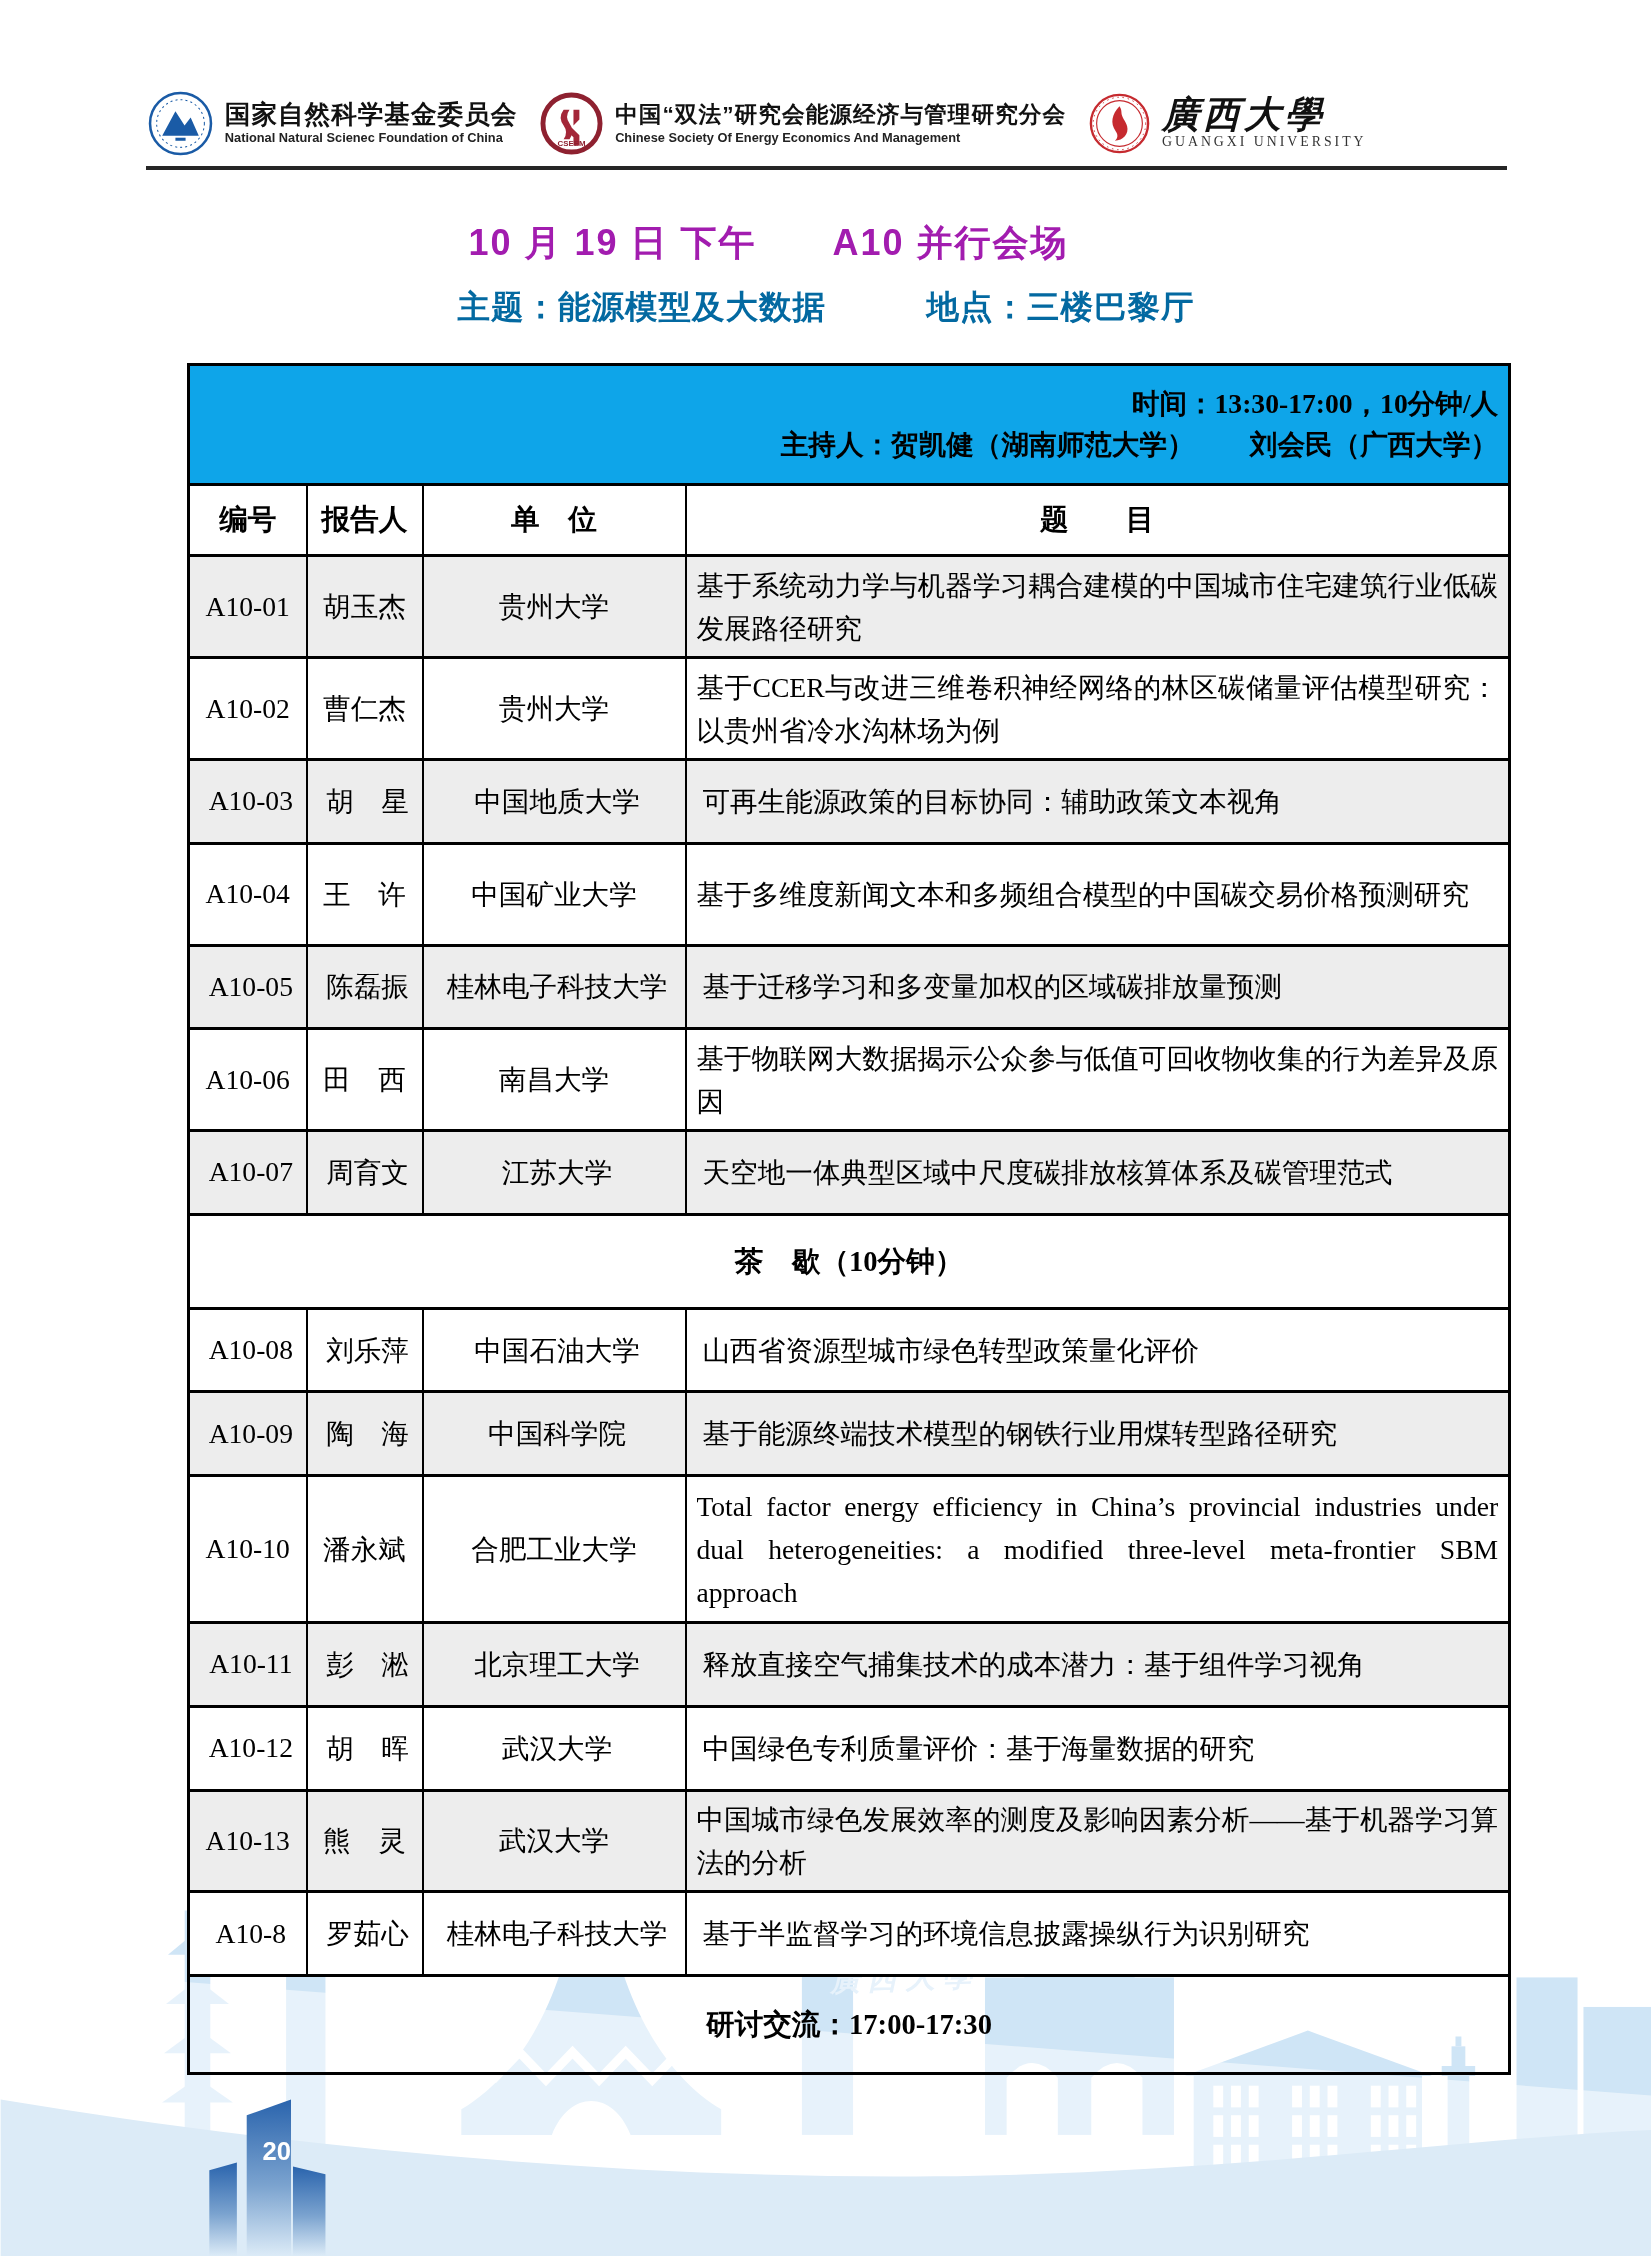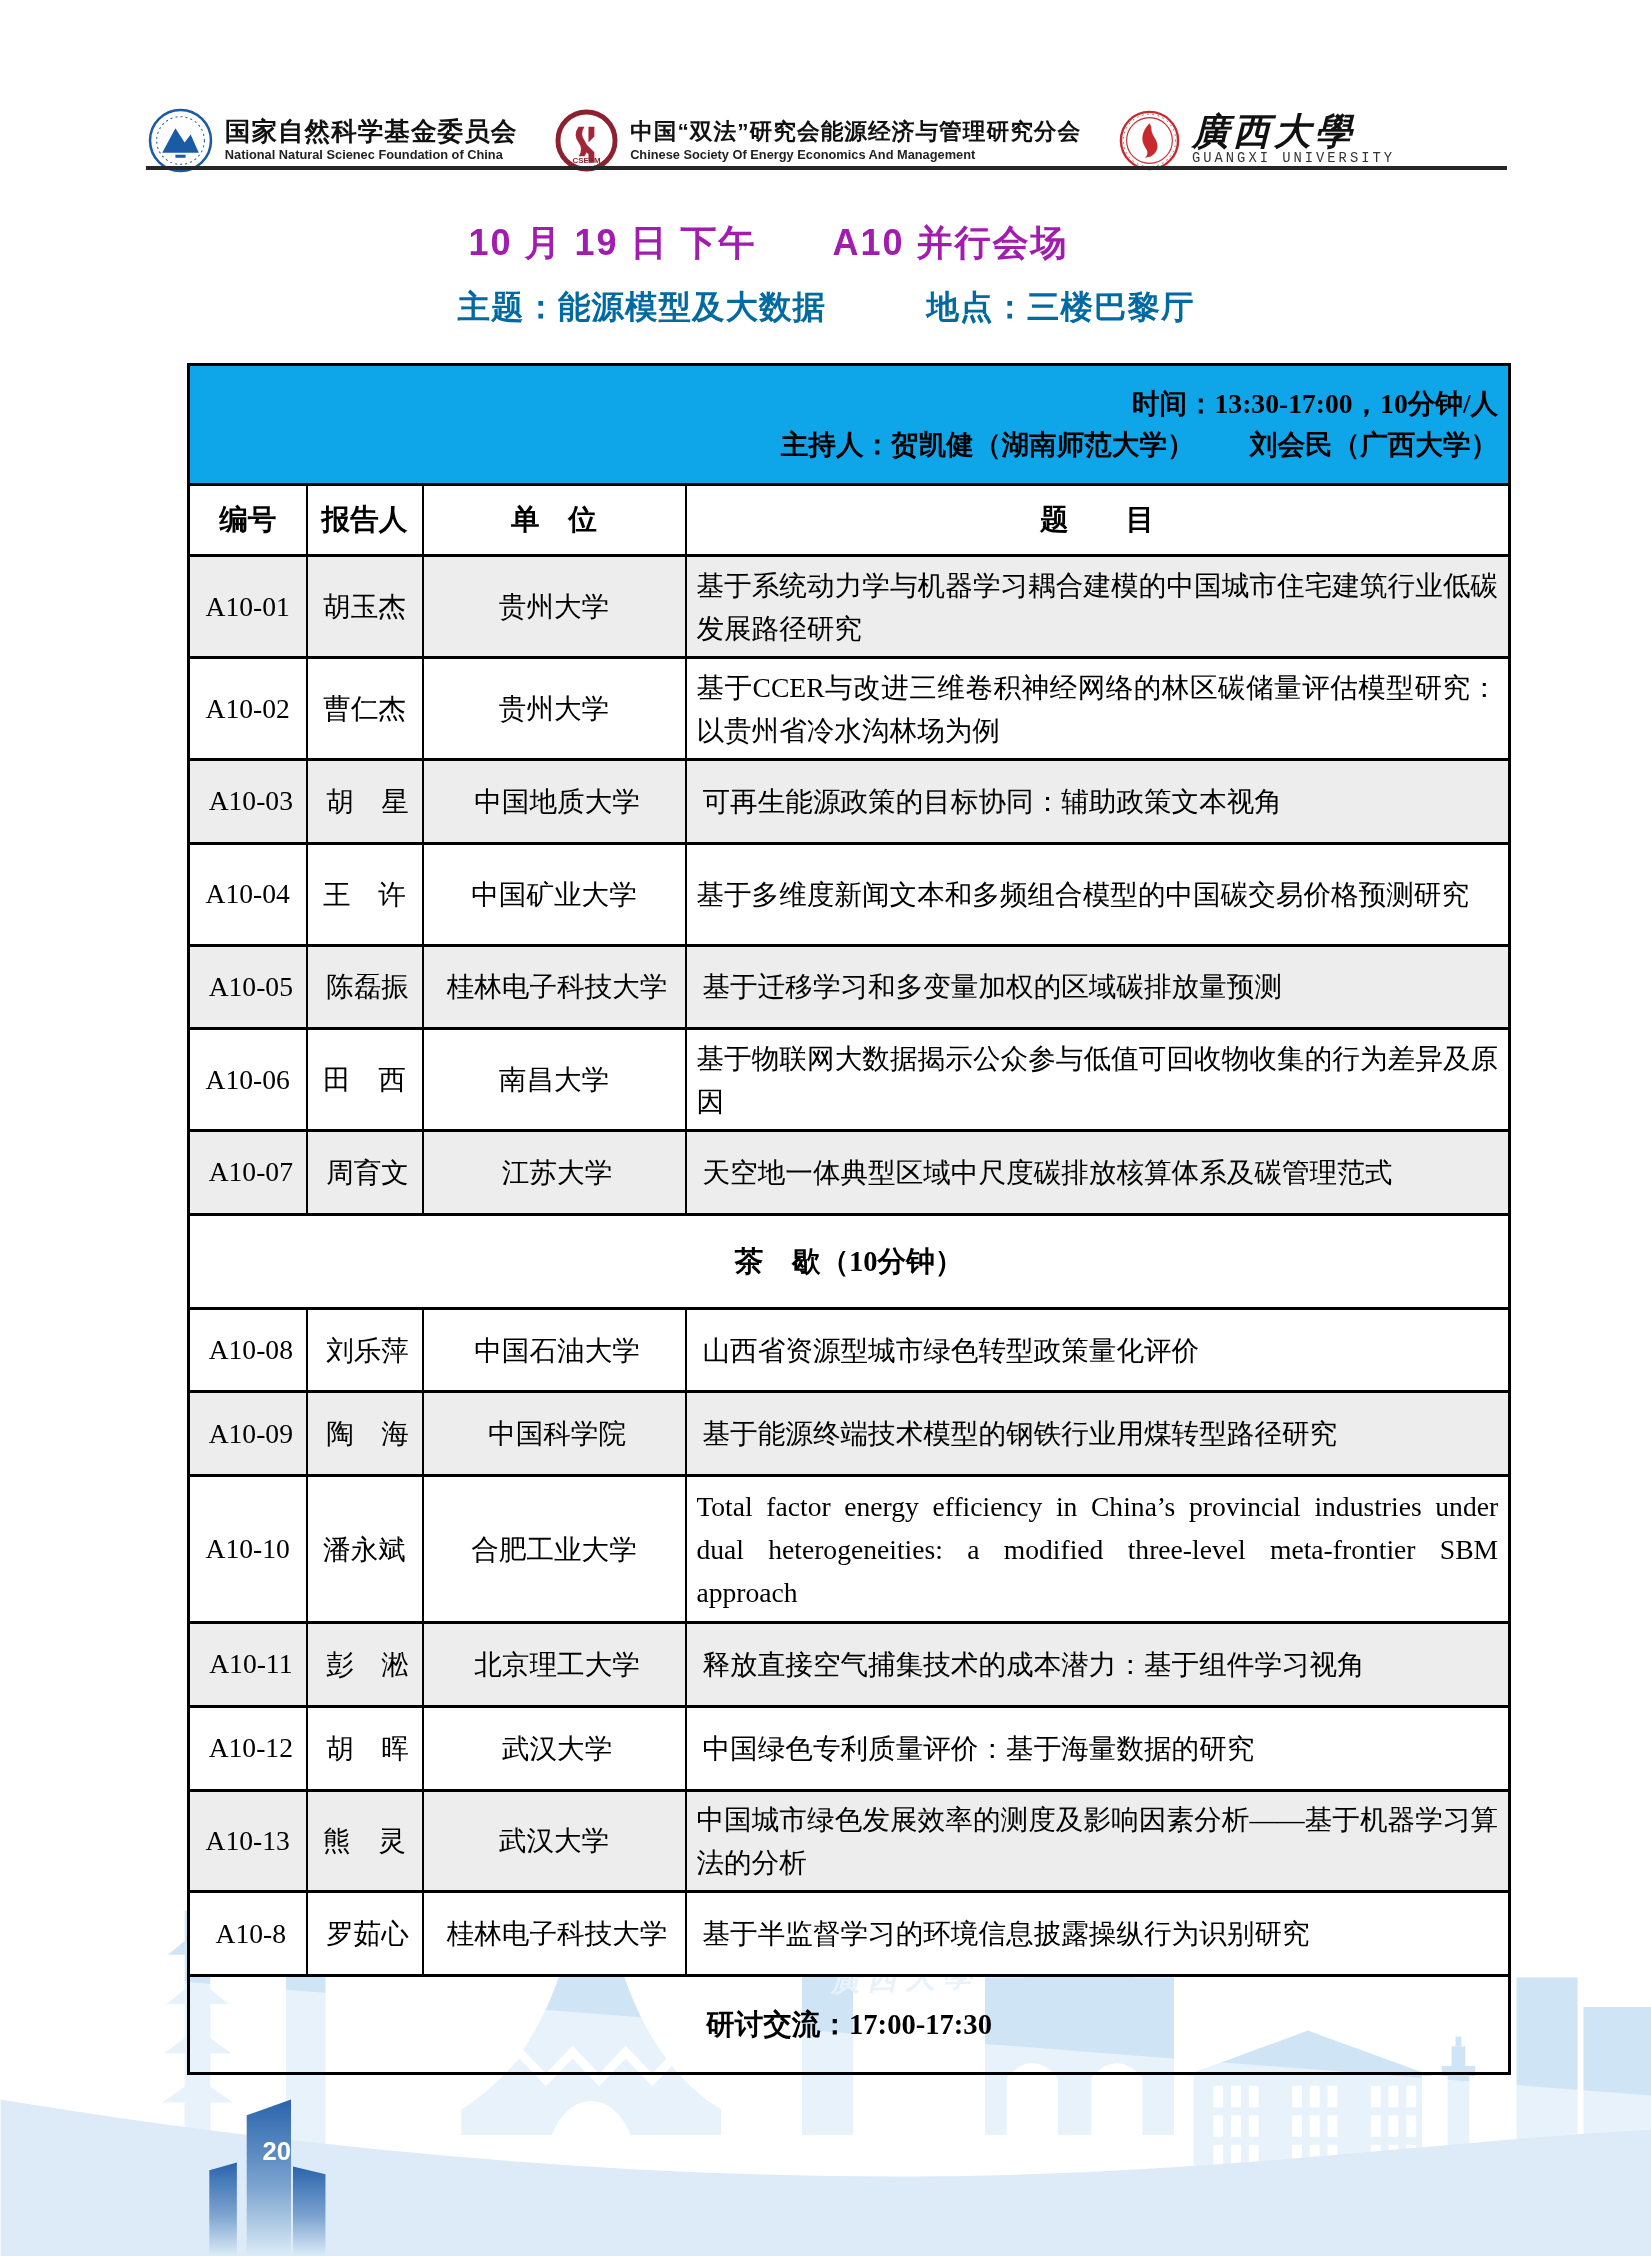--- a/index.html
+++ b/index.html
@@ -21,39 +21,39 @@
     transform:rotate(-2deg);white-space:nowrap;
   }
   .page-number{
     position:absolute;left:246px;top:384px;width:45px;
     text-align:right;
     font-family:"Liberation Sans",sans-serif;font-size:25.6px;font-weight:bold;color:#ffffff;
   }
 
   
   .header-logos{
-    position:absolute;left:148px;top:98px;width:1359px;height:85px;
-    display:flex;align-items:center;gap:38px;z-index:2;
+    position:absolute;left:148px;top:81px;width:1359px;height:85px;
+    display:flex;align-items:center;gap:23px;z-index:2;
   }
   .logo-group{display:flex;align-items:center;gap:11.8px;}
   .logo-text .t1{
     font-family:"Liberation Sans",sans-serif;font-weight:bold;color:#111;
     font-size:25.6px;line-height:29.6px;letter-spacing:1px;white-space:nowrap;
   }
   .logo-text .s1{
     font-family:"Liberation Sans",sans-serif;font-weight:bold;color:#222;
     font-size:12.8px;line-height:16.7px;white-space:nowrap;
   }
   .logo-text.cseem .t1{font-size:22.7px;}
   .gxu-name{
     font-family:"Liberation Serif",serif;font-style:italic;font-weight:bold;
     font-size:37px;line-height:37px;color:#111;letter-spacing:3.9px;white-space:nowrap;
   }
   .gxu-sub{
-    font-family:Liberation Mono, monospace;font-size:13.8px;letter-spacing:3px;color:#333;line-height:17.7px;
+    font-family:Liberation Serif, serif;font-size:13.8px;letter-spacing:3px;color:#333;line-height:17.7px;
   }
   .header-rule{
     position:absolute;left:146px;right:145px;top:166px;height:3.9px;background:#262626;z-index:2;
   }
 
   
   .session-title{
     position:absolute;left:0;width:1537px;top:219px;
     text-align:center;
     font-family:"Liberation Sans",sans-serif;font-weight:bold;

